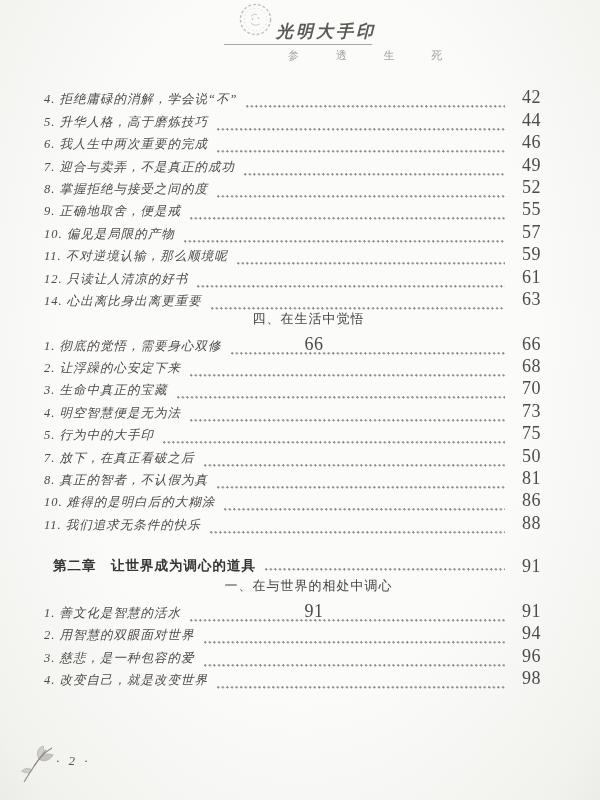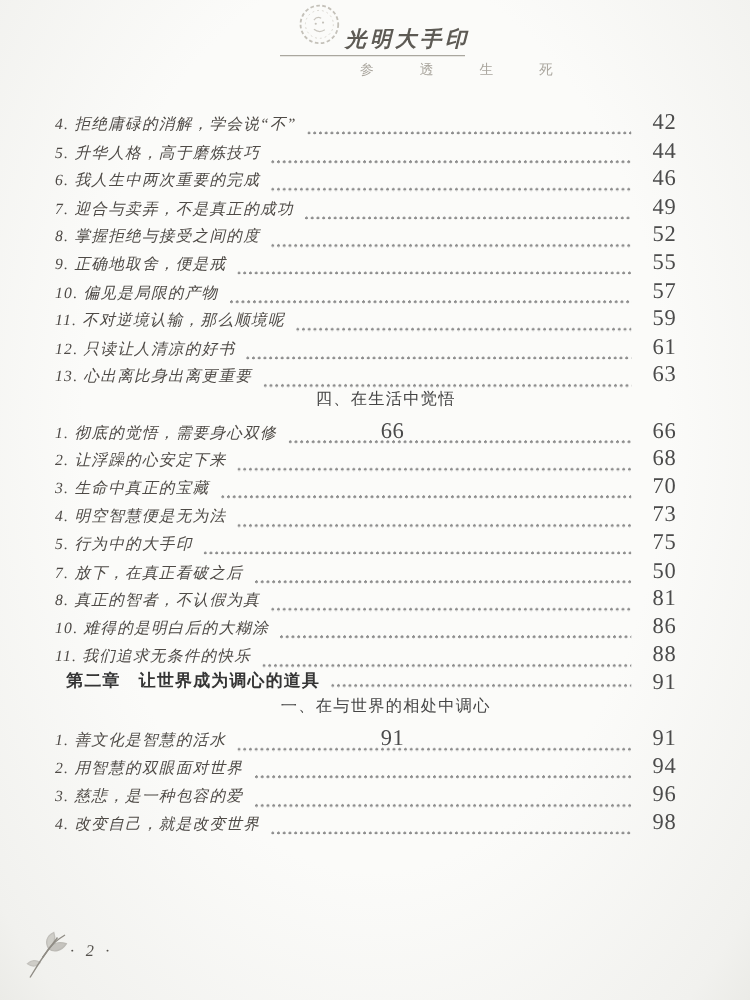--- a/index.html
+++ b/index.html
@@ -22,21 +22,21 @@
   }
   .header-rule { position:absolute; left:224px; top:44px; width:148px; height:1px; background:#aaa79f; }
   .book-subtitle {
     position:absolute; left:256px; top:48px;
     font-size:11px; letter-spacing:17px; color:#a9a59d; white-space:nowrap;margin-left:32px;
   }
 
   
   .toc { position:absolute; top:86px; left:0; width:541px; }
   .toc-row { height:22.4px; display:flex; align-items:center; }
-  .toc-row.gap { }
+  .toc-row.gap { margin-top:21px; }
   .toc-label { white-space:nowrap; }
   .toc-row.level-item  { padding-left:44px;align-items:flex-end; }
   .toc-row.level-item .toc-label {
     font-size:12.5px; font-style:italic; color:#4e4a46; letter-spacing:1px;
   }
   .toc-row.level-section { padding-left:76px;flex-direction:column; }
   .toc-row.level-section .toc-label {
     font-size:13px; color:#454545; letter-spacing:1px;
   }
   .toc-row.level-chapter { padding-left:53px; }
@@ -120,21 +120,21 @@
     <span class="toc-label">11. 不对逆境认输，那么顺境呢</span>
     <span class="toc-dots"></span>
     <span class="toc-page">59</span>
   </div>
       <div class="toc-row level-item">
     <span class="toc-label">12. 只读让人清凉的好书</span>
     <span class="toc-dots"></span>
     <span class="toc-page">61</span>
   </div>
       <div class="toc-row level-item">
-    <span class="toc-label">13. 心出离比身出离更重要</span>
+    <span class="toc-label">14. 心出离比身出离更重要</span>
     <span class="toc-dots"></span>
     <span class="toc-page">63</span>
   </div>
       <div class="toc-row level-section">
     <span class="toc-label">四、在生活中觉悟</span>
     <span class="toc-dots"></span>
     <span class="toc-page">66</span>
   </div>
       <div class="toc-row level-item">
     <span class="toc-label">1. 彻底的觉悟，需要身心双修</span>

